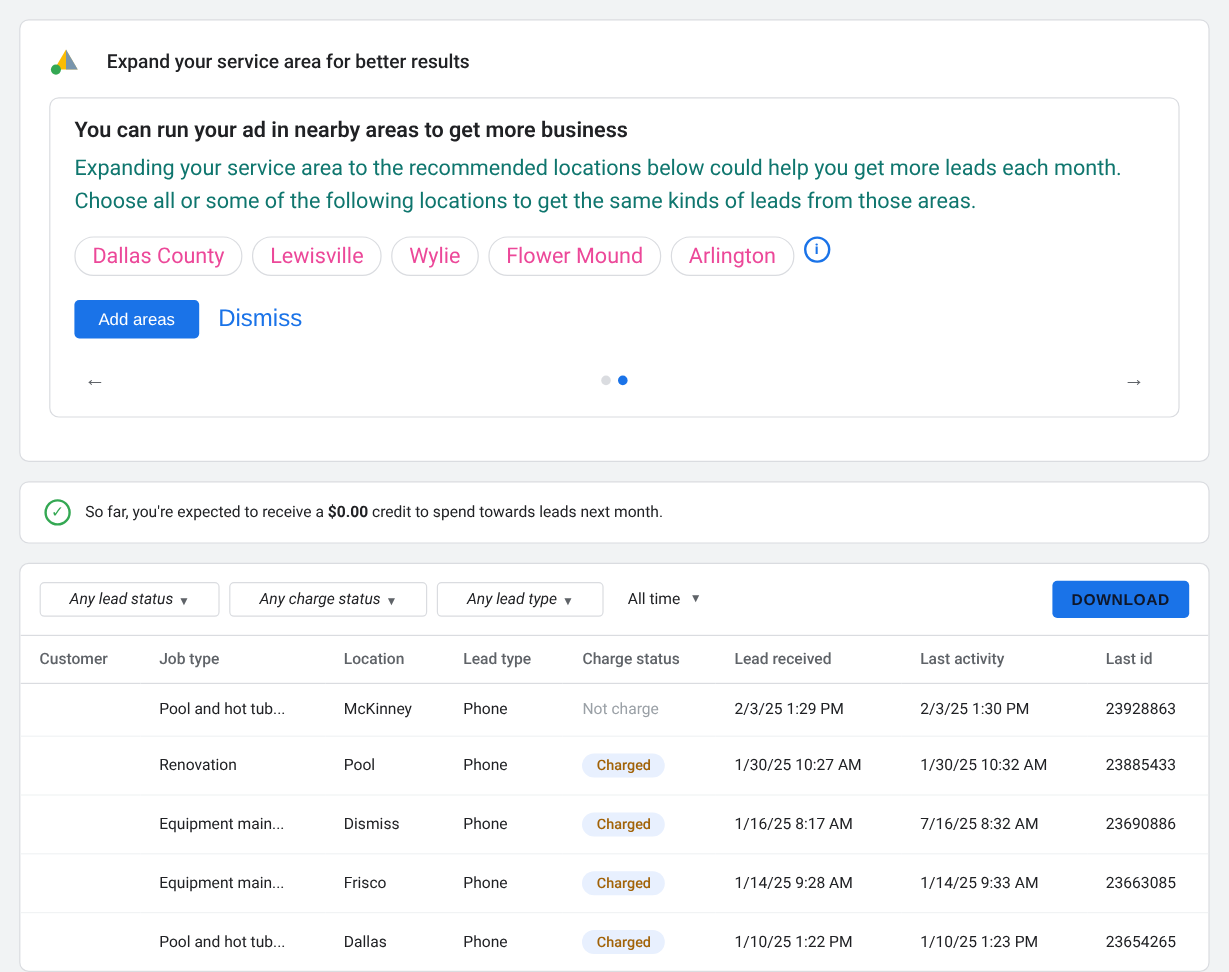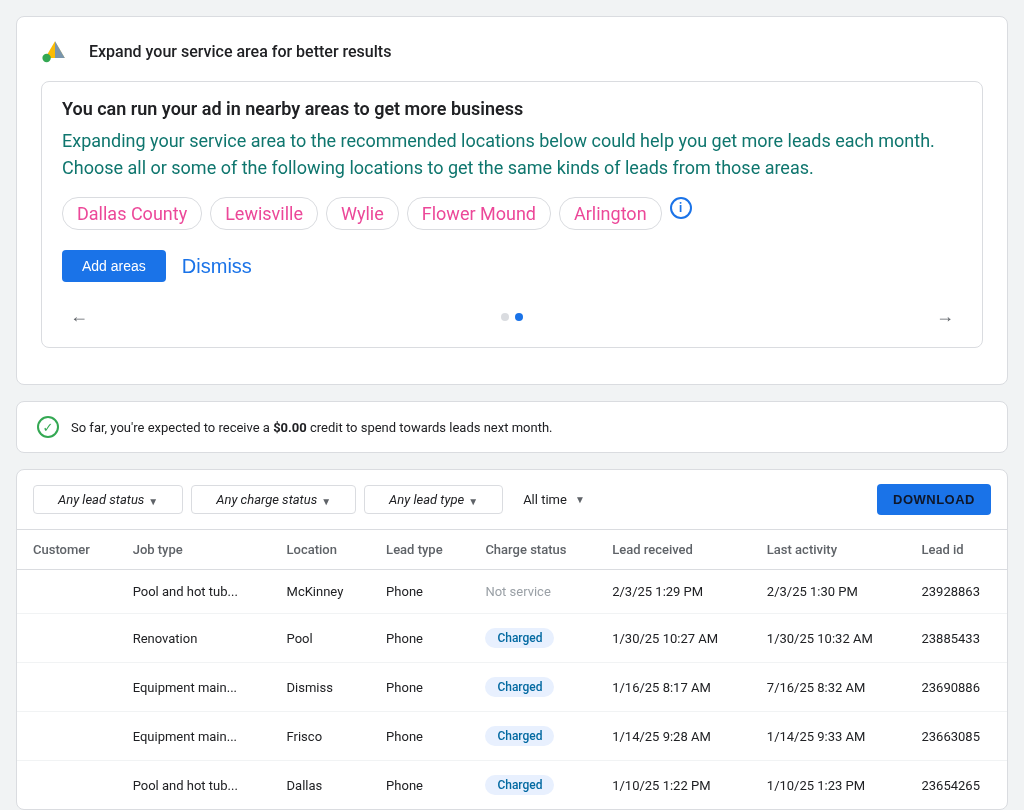--- a/index.html
+++ b/index.html
@@ -260,21 +260,21 @@
       border-bottom: none;
     }
 
     .status-not-charged {
       color: #9aa0a6;
       font-size: 13px;
     }
 
     .status-charged {
       background: #e8f0fe;
-      color: #0369a1;
+      color: #a16207;
       border-radius: 12px;
       padding: 3px 12px;
       font-size: 12px;
       font-weight: 500;
       display: inline-block;
     }
   </style>
 </head>
 <body>
 
@@ -351,31 +351,31 @@
     <thead>
       <tr>
 
       <th>Customer</th>
           <th>Job type</th>
           <th>Location</th>
           <th>Lead type</th>
           <th>Charge status</th>
           <th>Lead received</th>
           <th>Last activity</th>
-          <th>Lead id</th>
+          <th>Last id</th>
         </tr>
     </thead>
     <tbody>
 
     <tr>
           <td></td>
           <td>Pool and hot tub...</td>
           <td>McKinney</td>
           <td>Phone</td>
-          <td class="status-not-charged">Not service</td>
+          <td class="status-not-charged">Not charge</td>
           <td>2/3/25 1:29 PM</td>
           <td>2/3/25 1:30 PM</td>
           <td>23928863</td>
         </tr>
         <tr>
           <td></td>
           <td>Renovation</td>
           <td>Pool</td>
           <td>Phone</td>
           <td><span class="status-charged">Charged</span></td>

